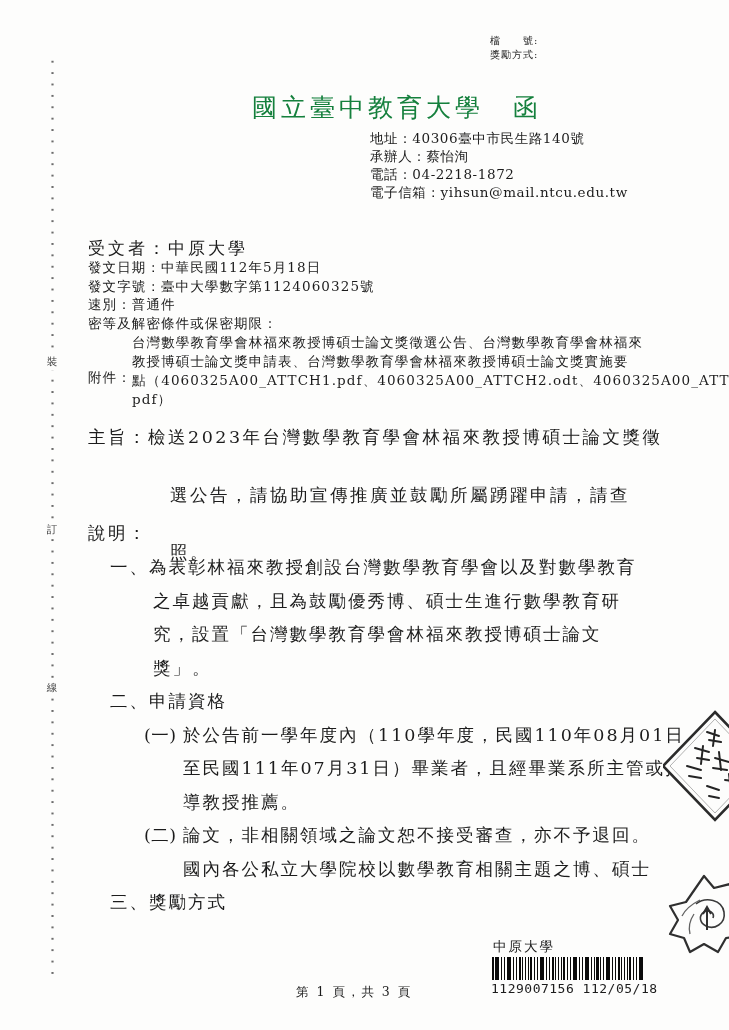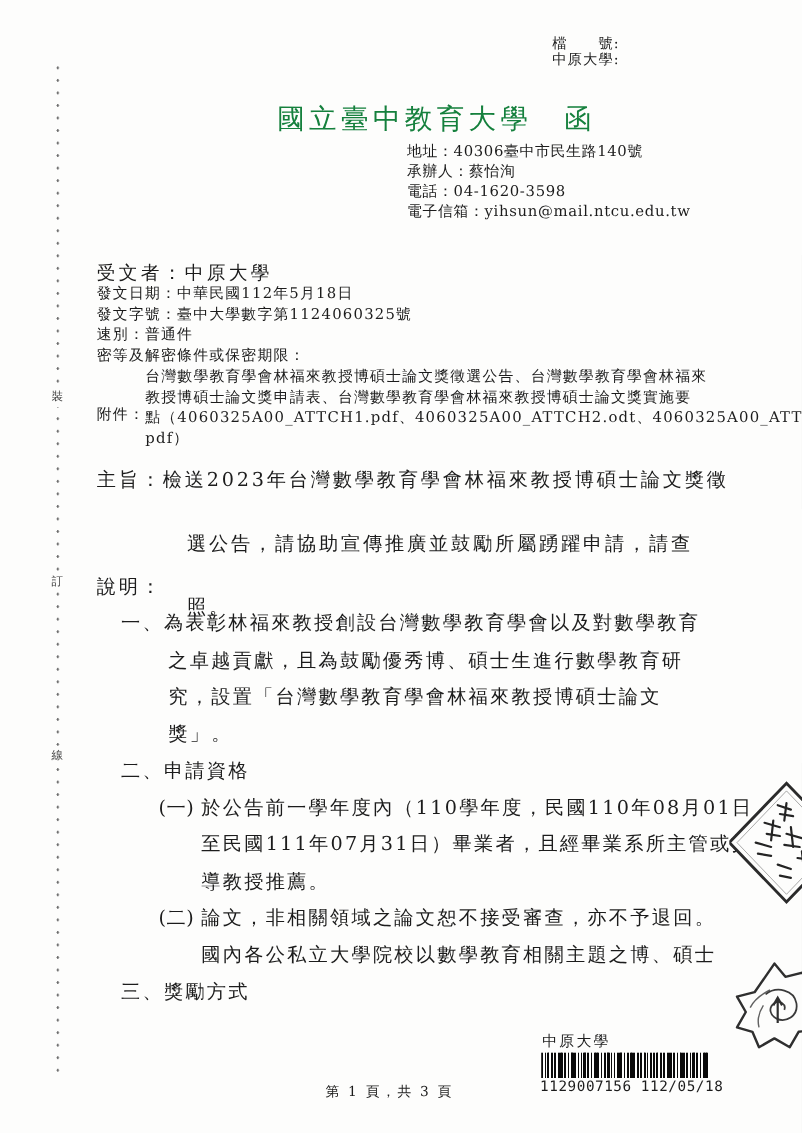--- a/index.html
+++ b/index.html
@@ -12,21 +12,21 @@
 
   
   .bind-line{position:absolute;left:51px;top:56px;width:3px;height:921px;
     background-image:radial-gradient(circle,#6b6b6b 0.9px,rgba(0,0,0,0) 1.4px);
     background-size:3px 11.4px;background-repeat:repeat-y;}
   .bind-char{position:absolute;left:43px;width:18px;text-align:center;
     font-size:10.5px;line-height:12px;color:#3d3d3d;background:#fdfdfc;padding:3px 0;}
   .bind-char.m0{top:352px}.bind-char.m1{top:520px}.bind-char.m2{top:678px}
 
   
-  .file-block{position:absolute;left:502px;top:34px;font-size:13px;
+  .file-block{position:absolute;left:490px;top:34px;font-size:10px;
     line-height:13.5px;letter-spacing:1px;color:#222;}
 
   .title{position:absolute;left:252px;top:91px;font-size:25px;letter-spacing:4px;color:#15803d;}
 
   .sender{position:absolute;left:370px;top:129px;font-size:13.5px;
     line-height:18px;letter-spacing:0.6px;}
 
   .recipient{position:absolute;left:88px;top:237px;font-size:17px;letter-spacing:3px;}
 
   .meta{position:absolute;left:88px;top:258px;font-size:13.5px;
@@ -72,29 +72,29 @@
 
 <div class="page">
 
   <div class="bind-line"></div>
   <div class="bind-char m0">裝</div>
   <div class="bind-char m1">訂</div>
   <div class="bind-char m2">線</div>
 
   <div class="file-block">
     <div>檔　　號:</div>
-    <div>中原大學:</div>
+    <div>獎勵方式:</div>
   </div>
 
   <div class="title">國立臺中教育大學　函</div>
 
   <div class="sender">
     <div>地址：40306臺中市民生路140號</div>
     <div>承辦人：蔡怡洵</div>
-    <div>電話：04-1620-3598</div>
+    <div>電話：04-2218-1872</div>
     <div>電子信箱：yihsun@mail.ntcu.edu.tw</div>
   </div>
 
   <div class="recipient">受文者：中原大學</div>
 
   <div class="meta">
     <div>發文日期：中華民國112年5月18日</div>
     <div>發文字號：臺中大學數字第1124060325號</div>
     <div>速別：普通件</div>
     <div>密等及解密條件或保密期限：</div>

